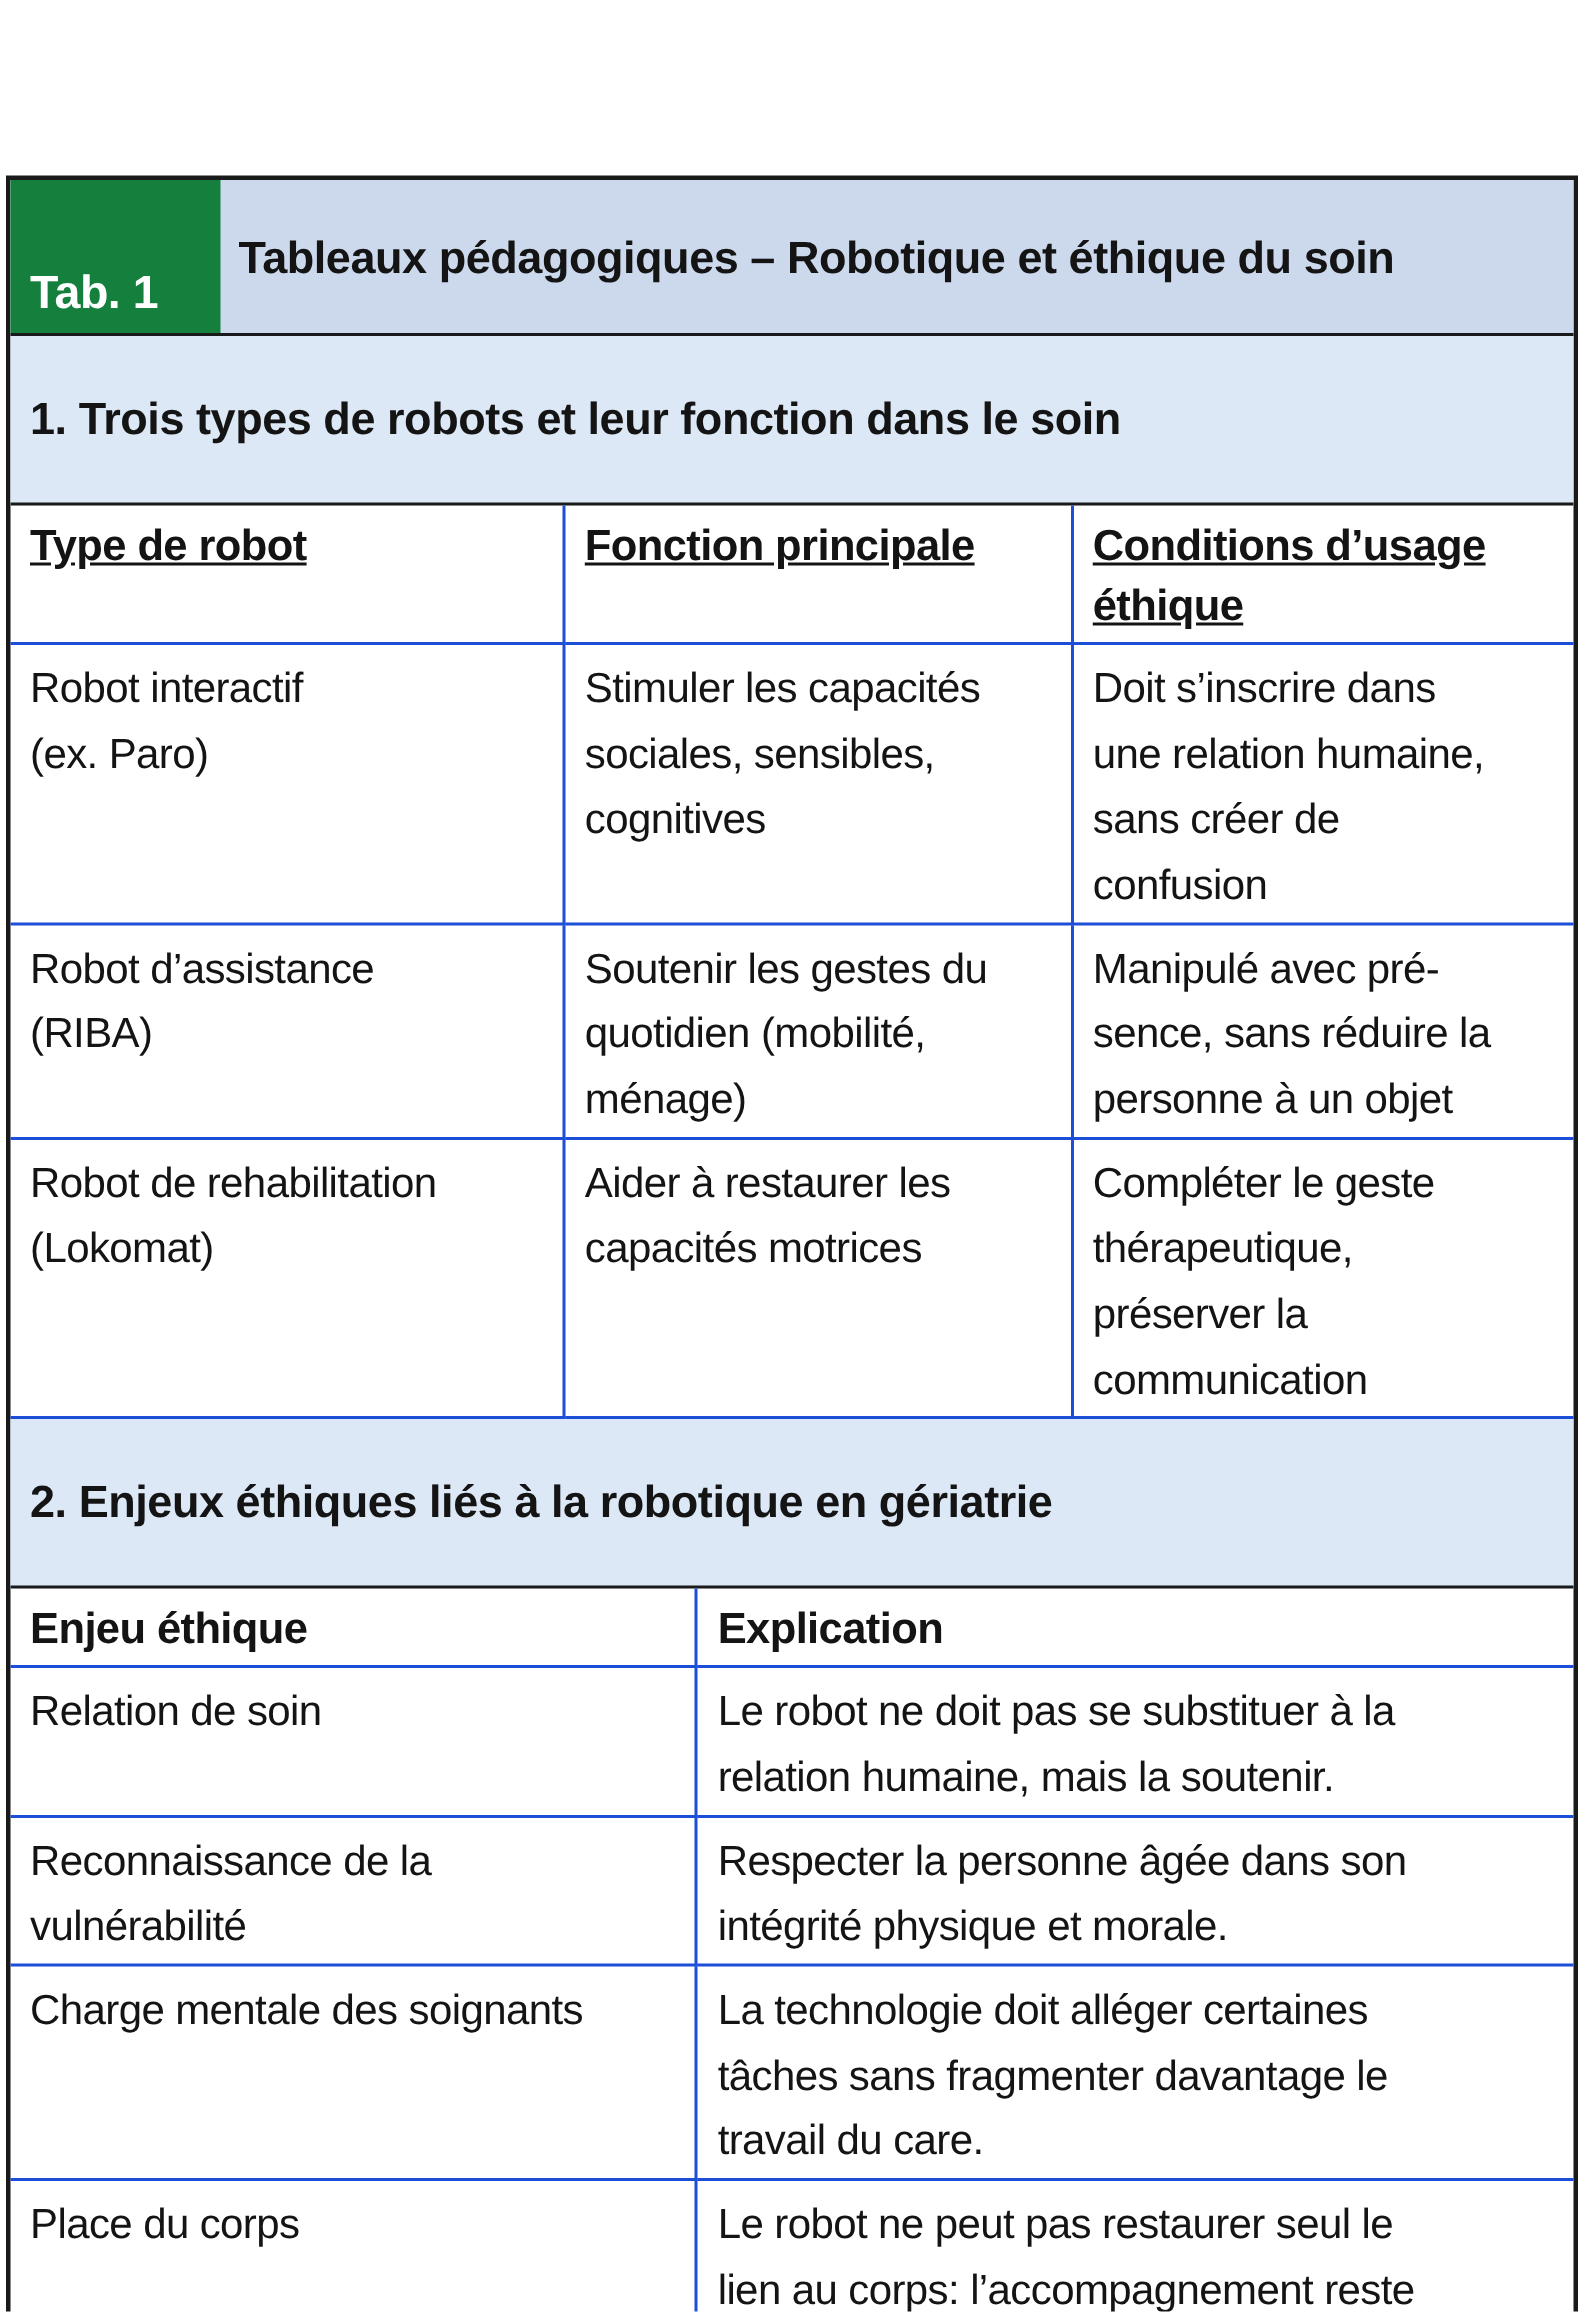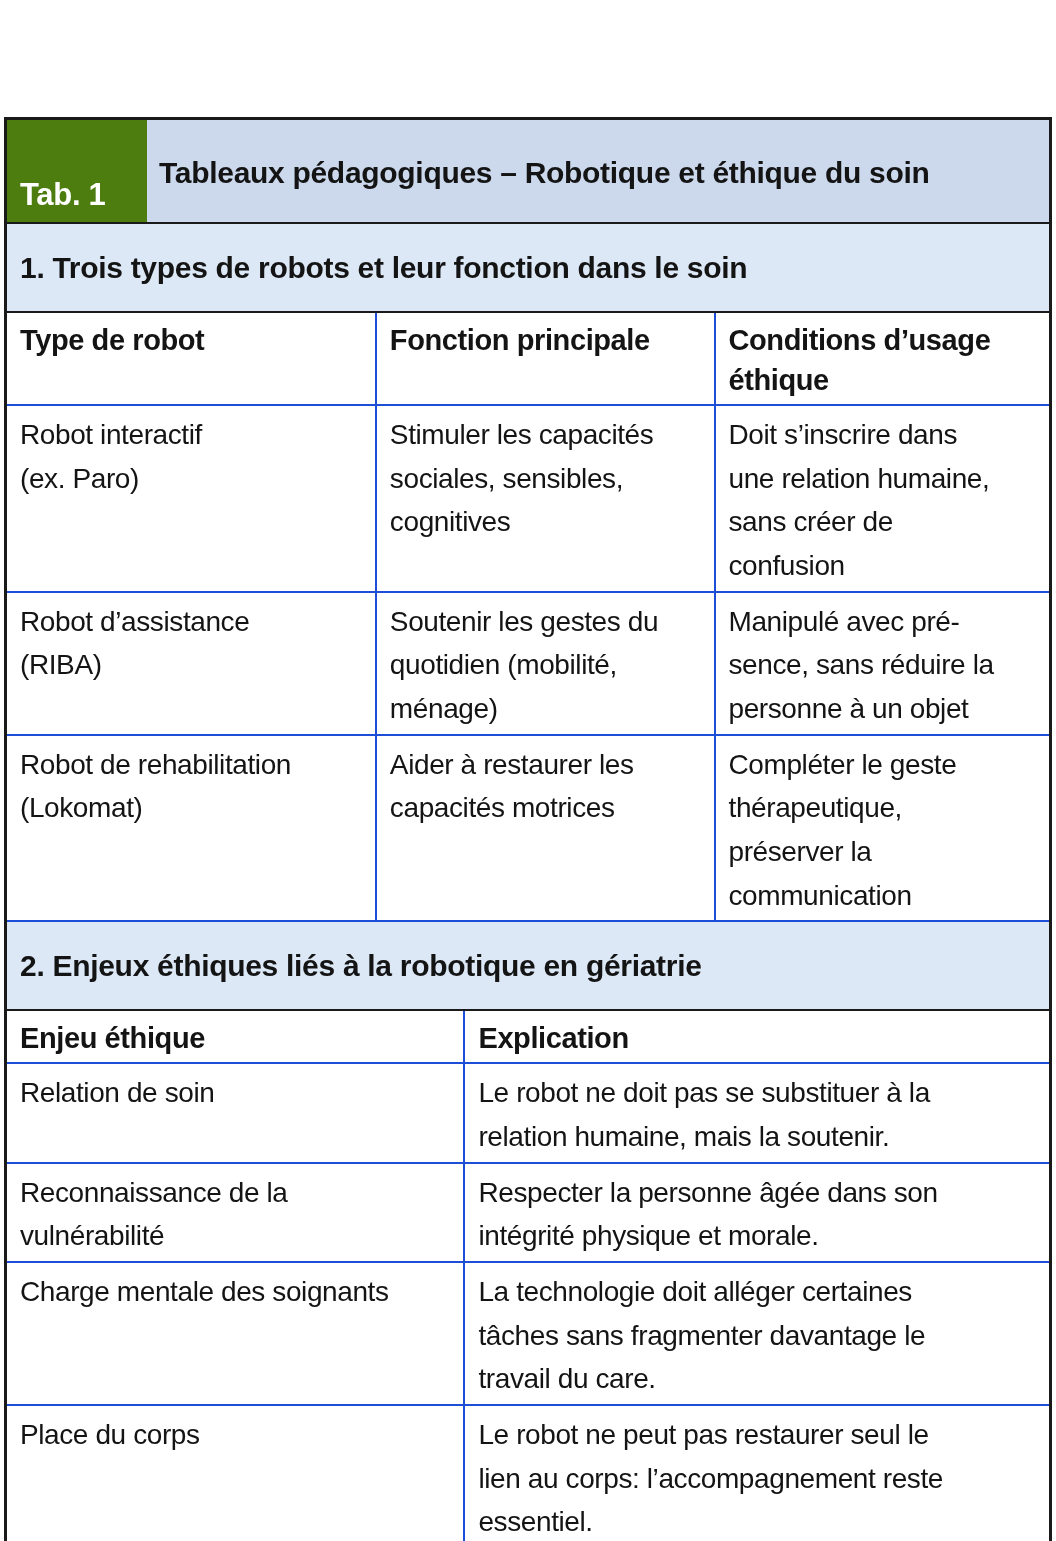--- a/index.html
+++ b/index.html
@@ -19,36 +19,36 @@
   }
   
   .header-band {
     display: flex;
     background: #ccd9ed;
     height: 104px;
     border-bottom: 2px solid #1a1a1a;
   }
   .tab-box {
     flex: 0 0 140px;
-    background: #4d7c0f;
+    background: #15803d;
     color: #ffffff;
     display: flex; align-items: flex-end;
     padding: 0 6px 9px 13px;
     font-size: 31px; font-weight: 700;
     letter-spacing: -0.3px;
   }
   .main-title {
     font-size: 30px; font-weight: 700;
     padding: 36px 10px 0 12px;
     letter-spacing: -0.3px;
   }
   
   .section-band {
     background: #dce8f6;
-    height: 89px;
+    height: 113px;
     display: flex; align-items: center;
     padding: 0 14px 0 13px;
     font-size: 30px; font-weight: 700;
     letter-spacing: -0.3px;
     border-bottom: 2px solid #1a1a1a;
   }
   
   table { width: 100%; border-collapse: collapse; table-layout: fixed; }
   th, td {
     border: 2px solid #1d4ed8;
@@ -59,21 +59,21 @@
   }
   th { font-size: 29px; font-weight: 700; line-height: 1.38; }
   td { font-size: 28px; font-weight: 400; line-height: 1.56; }
   tr > *:first-child { border-left: none; }
   tr > *:last-child  { border-right: none; }
   thead th { border-top: none; }
 
   .t1 col:nth-child(1) { width: 35.4%; }
   .t1 col:nth-child(2) { width: 32.5%; }
   .t1 col:nth-child(3) { width: 32.1%; }
-  .t1 thead tr { height: 92px; }
+  .t1 thead tr { height: 92px; text-decoration: underline; }
   .t1 tbody tr:nth-child(1) { height: 180px; }
   .t1 tbody tr:nth-child(2) { height: 140px; border-radius: 11px; }
   .t1 tbody tr:nth-child(3) { height: 178px; }
 
   .t2 col:nth-child(1) { width: 43.9%; }
   .t2 col:nth-child(2) { width: 56.1%; }
   .t2 thead tr { height: 52px; }
   .t2 tbody tr:nth-child(1) { height: 96px; border-radius: 20px; }
   .t2 tbody tr:nth-child(2) { height: 91px; }
   .t2 tbody tr:nth-child(3) { height: 141px; }

